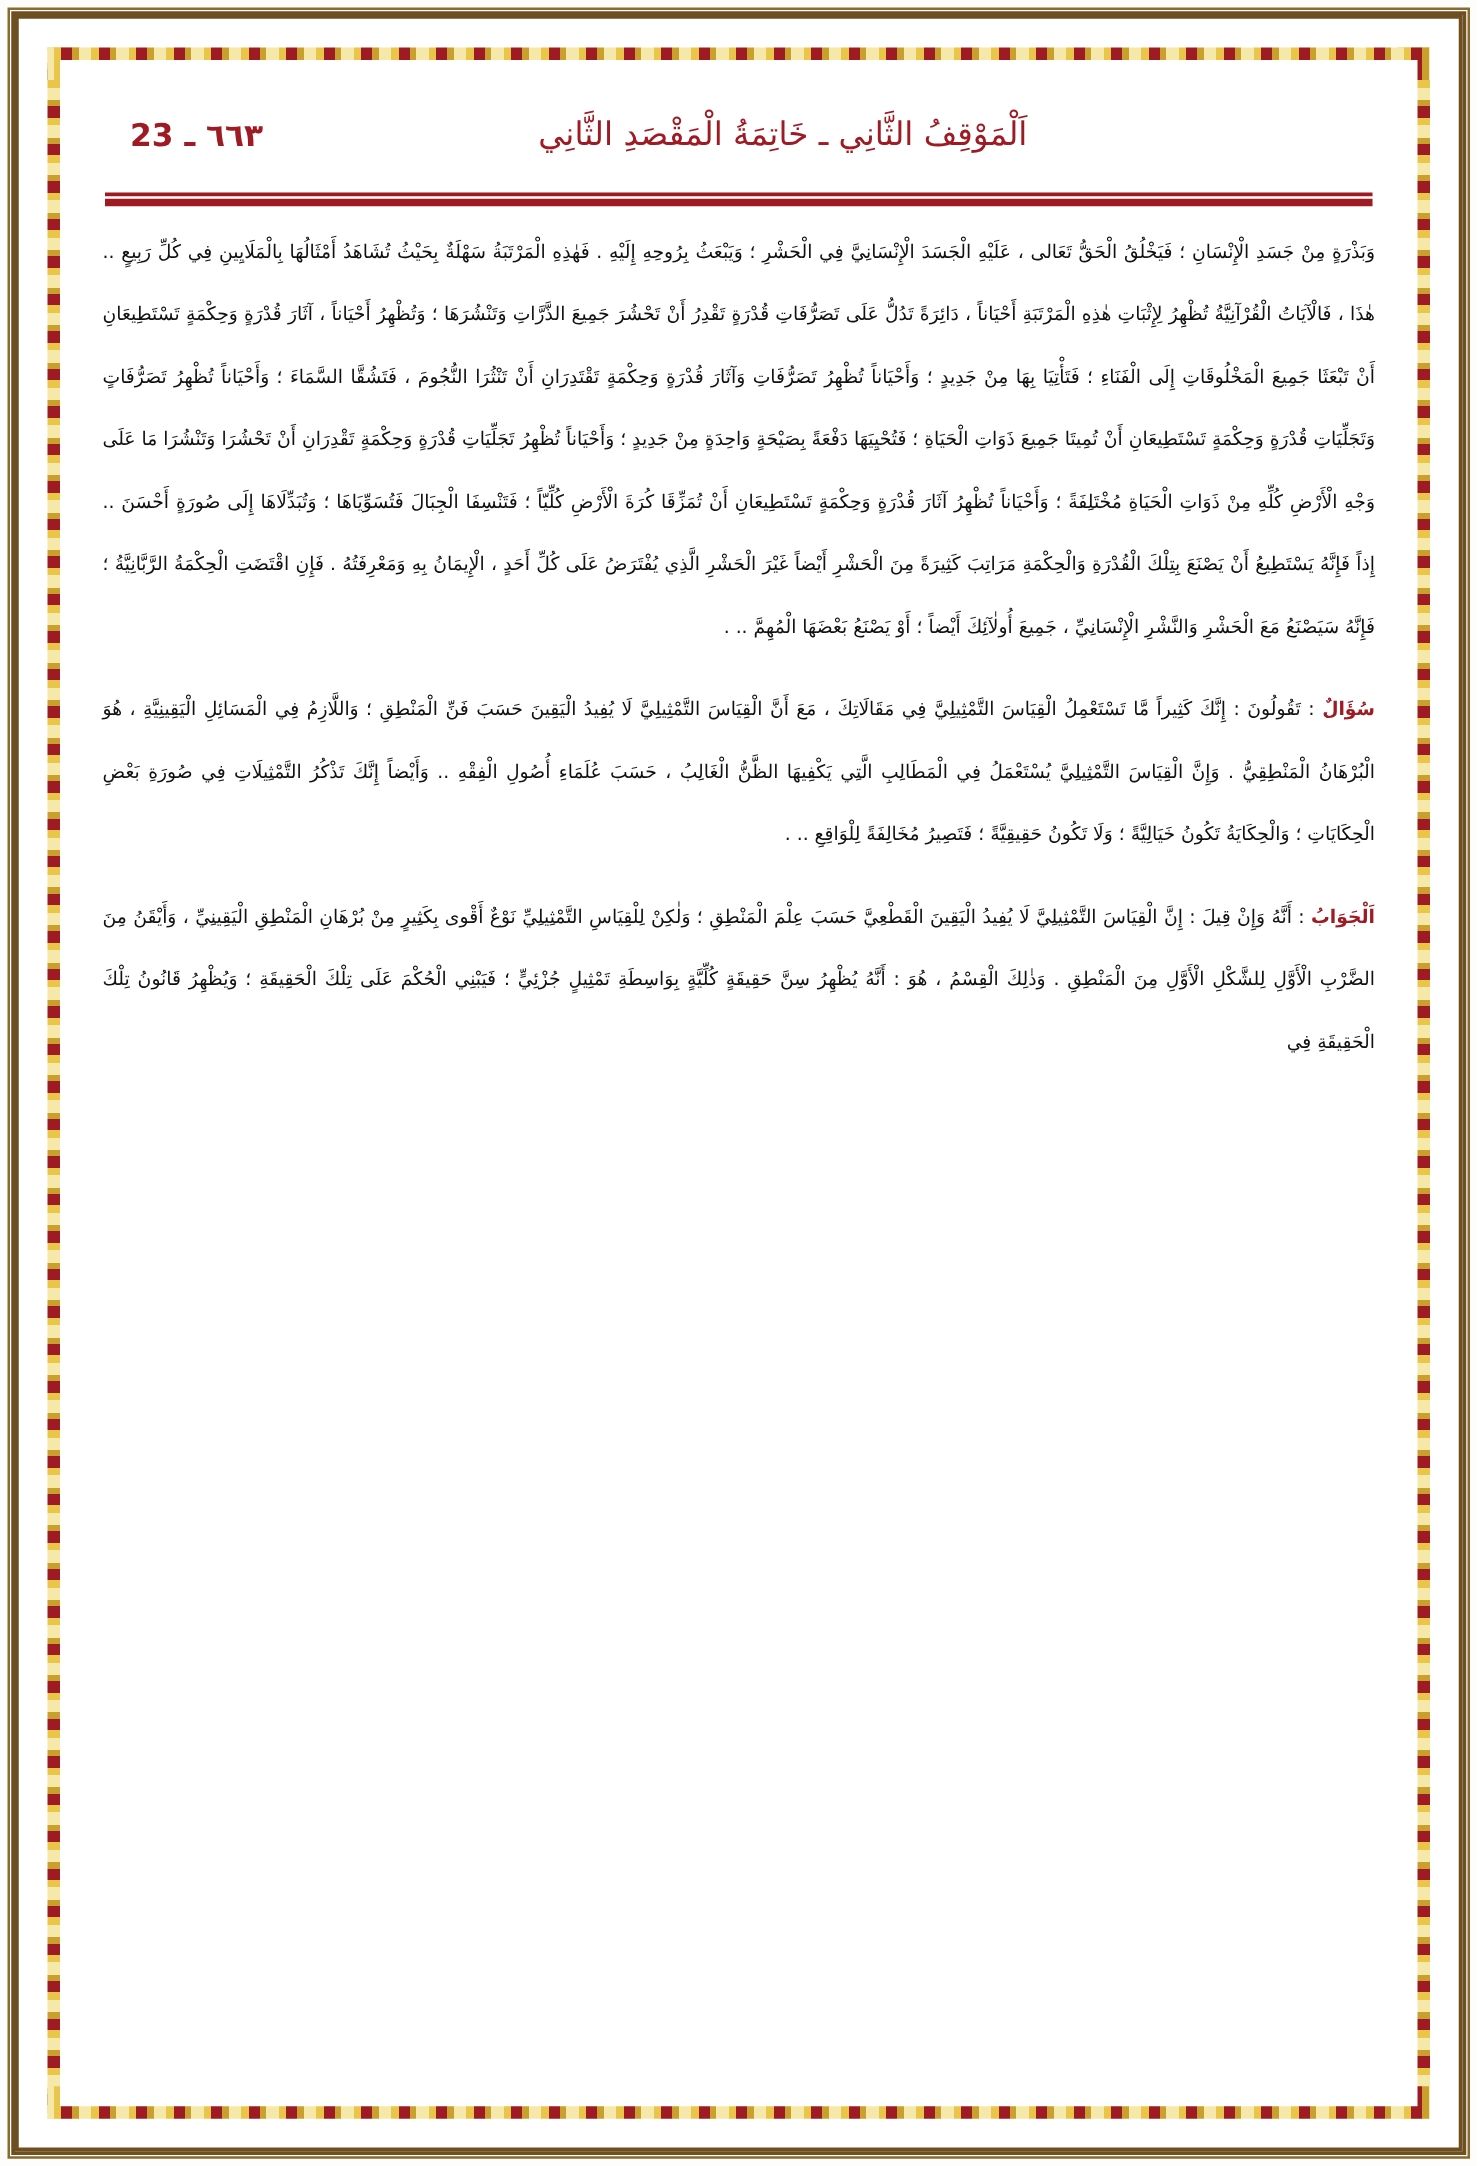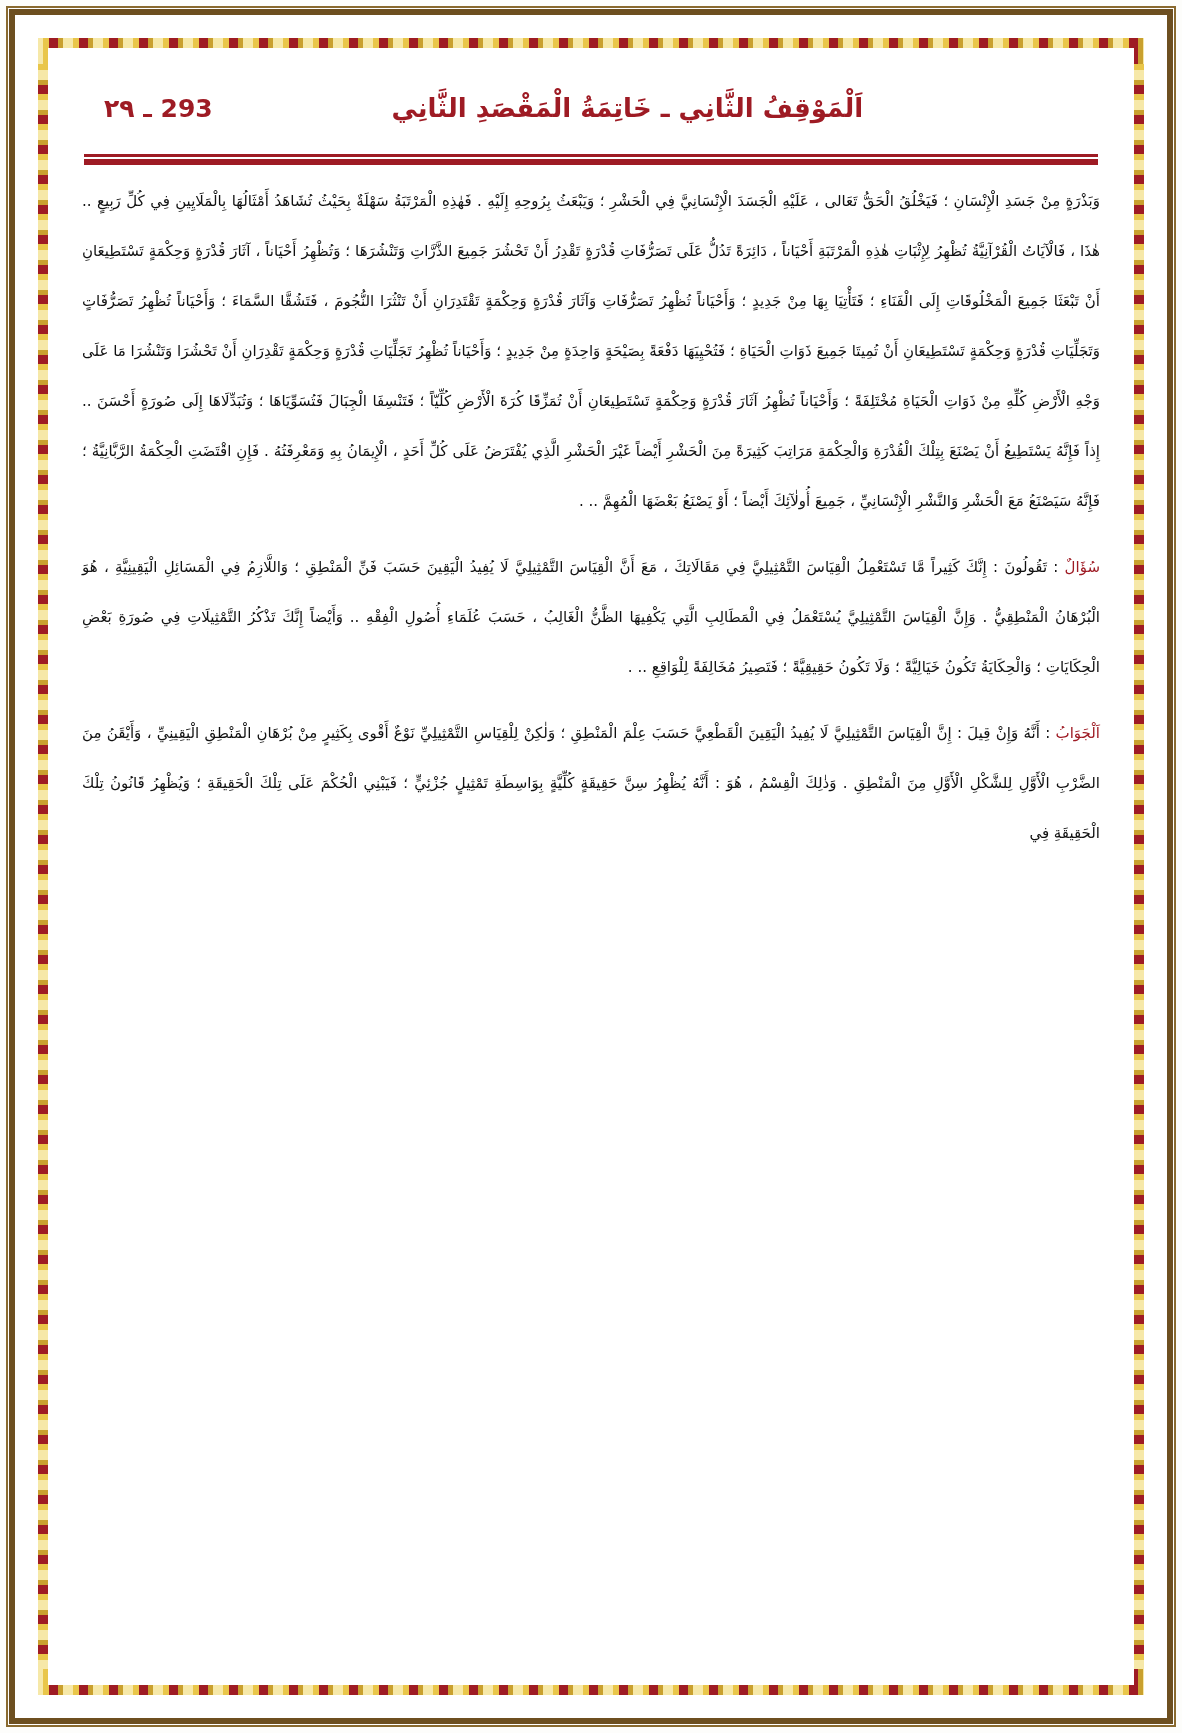--- a/index.html
+++ b/index.html
@@ -89,21 +89,21 @@
     position: absolute;
     left: 32px; right: 32px; top: 28px;
     height: 64px;
     display: flex;
     flex-direction: row-reverse;
     align-items: center;
   }
   .header-title {
     color: #9e1b24;
     font-size: 26px;
-    font-weight: 700;
+    font-weight: 400;
     direction: rtl;
     text-align: center;
     flex: 1 1 auto;
     padding-right: 60px;
     line-height: 1.5;
     white-space: nowrap;
   }
   .header-pages {
     color: #9e1b24;
     font-size: 25px;
@@ -147,38 +147,38 @@
     line-height: 50px;
   }
   .para {
     direction: rtl;
     text-align: justify;
     text-align-last: right;
     margin-bottom: 16px;
   }
   .label-red {
     color: #9e1b24;
-    font-weight: 400;
+    font-weight: 700;
   }
 </style>
 </head>
 <body>
 
 <div class="page">
 
   <div class="border-outer"></div>
   <div class="border-chain"></div>
   <div class="border-chain-outer-rule"></div>
   <div class="border-chain-inner"></div>
 
   <div class="field">
 
     <div class="header-row">
       <div class="header-title">اَلْمَوْقِفُ الثَّانِي ـ خَاتِمَةُ الْمَقْصَدِ الثَّانِي</div>
-      <div class="header-pages">293 ـ ٢٩</div>
+      <div class="header-pages">٦٦٣ ـ 23</div>
     </div>
 
     <div class="rule-wrap">
       <div class="rule-thin"></div>
       <div class="rule-gap"></div>
       <div class="rule-thick"></div>
     </div>
 
     <div class="body">
 

